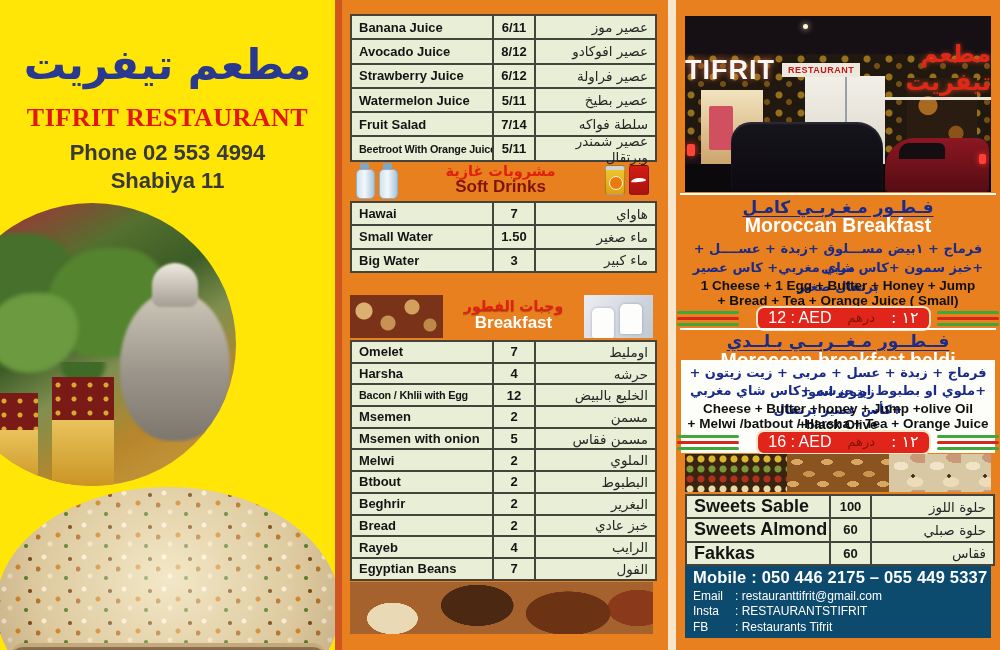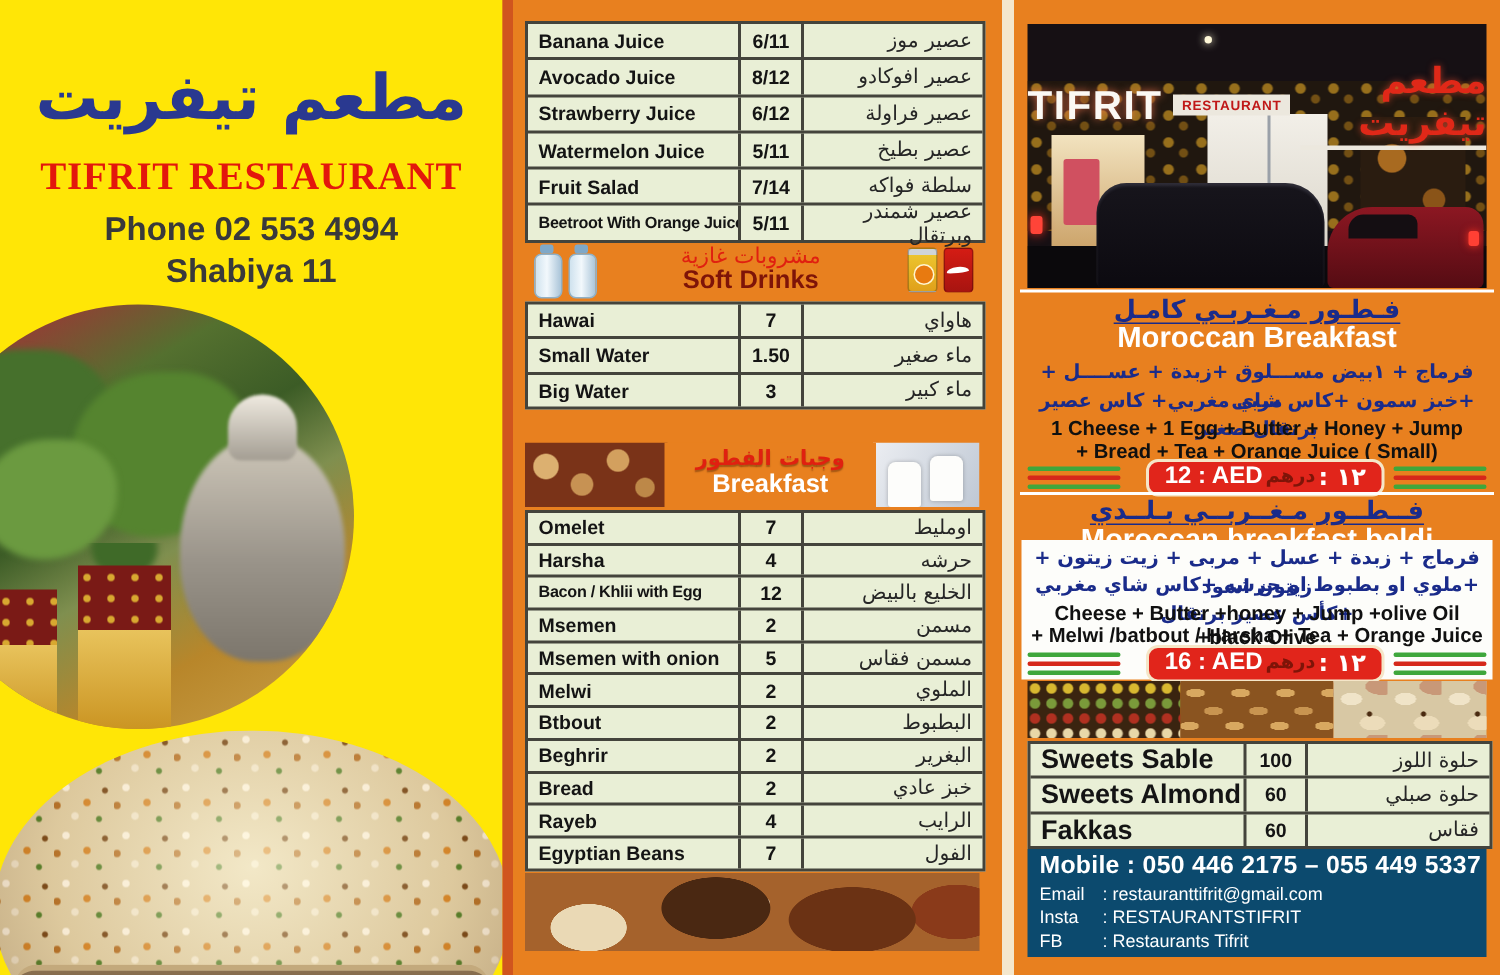--- a/index.html
+++ b/index.html
@@ -57,21 +57,21 @@
   .cell-en{flex:0 0 44%;padding-left:7px;font-weight:bold;color:#141414;font-size:13px;white-space:nowrap;overflow:hidden;}
   .cell-en.small{font-size:10.8px;letter-spacing:-.2px;}
   .cell-price{flex:0 0 13%;text-align:center;font-weight:bold;color:#141414;font-size:13px;border-left:2px solid #44443c;border-right:2px solid #44443c;align-self:stretch;display:flex;align-items:center;justify-content:center;}
   .cell-ar{flex:1;padding-right:7px;text-align:right;color:#262626;font-size:13.5px;font-family:"DejaVu Sans",sans-serif;}
   #juice-table{top:14px;} #juice-table .mrow{height:22.3px;}
   #soft-table{top:201px;} #soft-table .mrow{height:21.3px;}
   #breakfast-table{top:340px;} #breakfast-table .mrow{height:19.7px;}
 
   .soft-header{position:absolute;left:8px;top:160px;width:303px;height:40px;display:flex;align-items:center;justify-content:space-between;}
   .soft-titles{text-align:center;flex:1;}
-  .soft-title-ar{color:#E02010;font-weight:normal;font-size:14.5px;}
+  .soft-title-ar{color:#E02010;font-weight:bold;font-size:14.5px;}
   .soft-title-en{color:#7E1408;font-weight:bold;font-size:17px;margin-top:-2px;}
   .bottles{display:flex;gap:6px;padding-left:6px;}
   .bottle{width:17px;height:34px;position:relative;}
   .bottle .cap{position:absolute;left:4px;top:0;width:9px;height:6px;background:#7fa8c8;border-radius:2px;}
   .bottle .body{position:absolute;left:0;top:6px;width:17px;height:28px;border-radius:5px;
                 background:linear-gradient(90deg,#cfe2ee,#f2f8fc 45%,#a9c4d8);border:1px solid #8fb0c6;}
   .cans{display:flex;gap:4px;padding-right:4px;}
   .can{width:18px;height:28px;border-radius:3px;position:relative;border:1px solid rgba(0,0,0,.25);}
   .can.mirinda{background:linear-gradient(#cfd4d8 0 4px,#ecc42e 4px,#e0a01a);}
   .can.mirinda:after{content:"";position:absolute;left:3px;top:10px;width:12px;height:12px;border-radius:50%;background:#e87a10;border:1px solid #fff5d0;}
@@ -136,21 +136,21 @@
   .sec-title-en{position:absolute;left:0;width:100%;text-align:center;color:#fff;font-weight:bold;font-size:19.5px;}
   .desc-ar{position:absolute;left:4px;width:316px;text-align:center;color:#1A2B8A;font-weight:bold;font-size:13px;line-height:19px;}
   .desc-en{position:absolute;left:4px;width:316px;text-align:center;color:#101010;font-weight:bold;font-size:13.5px;line-height:15.5px;}
   .whitebox{position:absolute;left:5px;top:360px;width:314px;height:93px;background:#fdfdfa;}
 
   .badge-row{position:absolute;left:0;width:100%;display:flex;align-items:center;justify-content:center;gap:6px;}
   .stripes{width:62px;display:flex;flex-direction:column;gap:2.5px;}
   .stripes span{display:block;height:3.5px;border-radius:2px;}
   .stripes .g{background:#3FA73C;} .stripes .r{background:#D6281A;}
   .price-pill{background:#E1251B;border:2px solid #f5e6c8;border-radius:8px;padding:0px 10px 2px 10px;
-              display:flex;align-items:center;gap:2px;font-weight:bold;font-size:16px;color:#fff;margin-left:11px;}
+              display:flex;align-items:center;gap:16px;font-weight:normal;font-size:16px;color:#fff;margin-left:11px;}
   .price-pill .cur{color:#7E1408;font-size:13px;}
   .price-pill .arnum{font-family:"DejaVu Sans",sans-serif;}
 
   .sweets-photos{position:absolute;left:9px;top:454px;width:306px;height:38px;display:flex;}
   .sw1{flex:1;background-color:#3a2410;
        background-image:radial-gradient(circle 4px at 5px 5px,#d8b830 3px,transparent 4px),
                         radial-gradient(circle 4px at 5px 15px,#7a9a3a 3px,transparent 4px),
                         radial-gradient(circle 4px at 5px 25px,#b03020 3px,transparent 4px),
                         radial-gradient(circle 4px at 5px 35px,#e8d8a8 3px,transparent 4px);
        background-size:11px 40px;}

